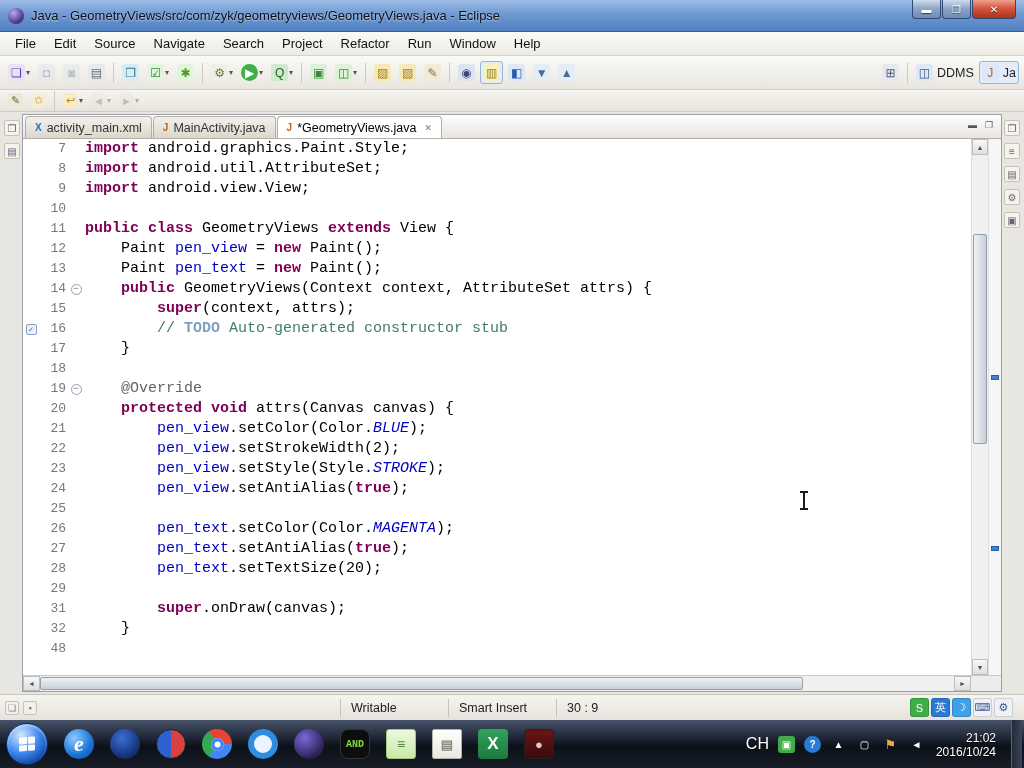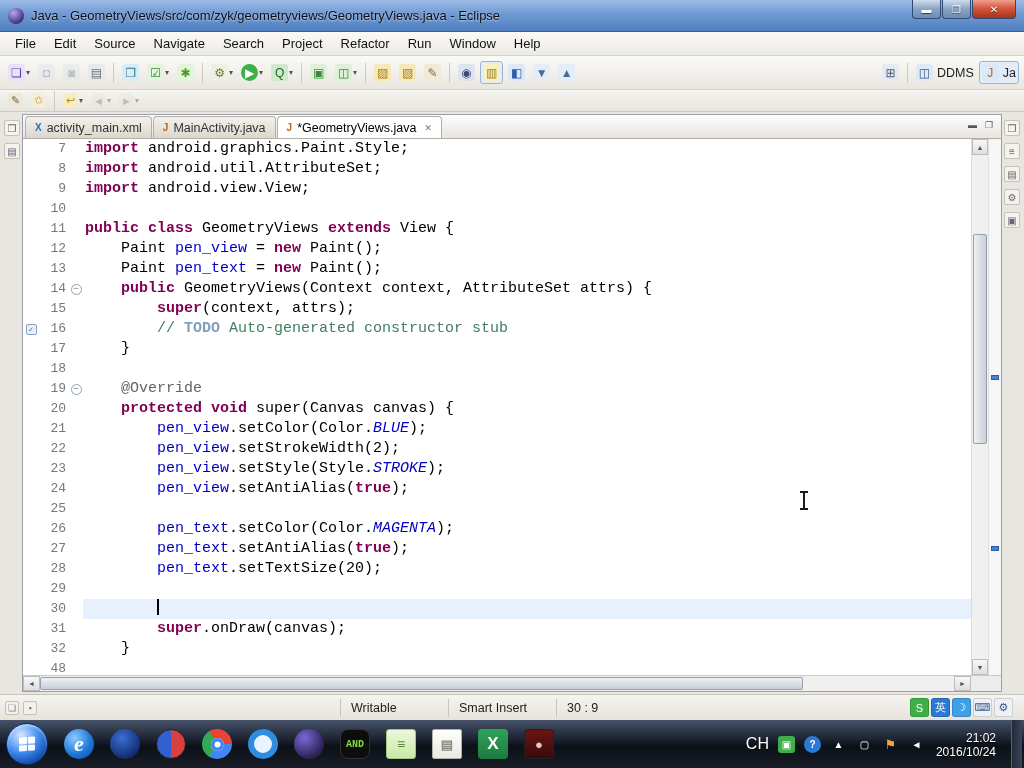--- a/index.html
+++ b/index.html
@@ -380,21 +380,21 @@
               <span class="num-col">19</span>
               <span class="fold-col">
                 <span class="fold-marker">−</span>
               </span>
               <span class="code-text"><span class="tok-ann">    @Override</span></span>
             </div>
             <div class="code-line">
               <span class="ann-col"></span>
               <span class="num-col">20</span>
               <span class="fold-col"></span>
-              <span class="code-text"><span class="tok-pl">    </span><span class="tok-kw">protected</span><span class="tok-pl"> </span><span class="tok-kw">void</span><span class="tok-pl"> super(Canvas canvas) {</span></span>
+              <span class="code-text"><span class="tok-pl">    </span><span class="tok-kw">protected</span><span class="tok-pl"> </span><span class="tok-kw">void</span><span class="tok-pl"> attrs(Canvas canvas) {</span></span>
             </div>
             <div class="code-line">
               <span class="ann-col"></span>
               <span class="num-col">21</span>
               <span class="fold-col"></span>
               <span class="code-text"><span class="tok-pl">        </span><span class="tok-fld">pen_view</span><span class="tok-pl">.setColor(Color.</span><span class="tok-sf">BLUE</span><span class="tok-pl">);</span></span>
             </div>
             <div class="code-line">
               <span class="ann-col"></span>
               <span class="num-col">22</span>
@@ -435,26 +435,20 @@
               <span class="ann-col"></span>
               <span class="num-col">28</span>
               <span class="fold-col"></span>
               <span class="code-text"><span class="tok-pl">        </span><span class="tok-fld">pen_text</span><span class="tok-pl">.setTextSize(20);</span></span>
             </div>
             <div class="code-line">
               <span class="ann-col"></span>
               <span class="num-col">29</span>
               <span class="fold-col"></span>
               <span class="code-text"></span>
-            </div>
-            <div class="code-line current">
-              <span class="ann-col"></span>
-              <span class="num-col">30</span>
-              <span class="fold-col"></span>
-              <span class="code-text"><span class="tok-pl">        </span><span class="caret"></span></span>
             </div>
             <div class="code-line">
               <span class="ann-col"></span>
               <span class="num-col">31</span>
               <span class="fold-col"></span>
               <span class="code-text"><span class="tok-pl">        </span><span class="tok-kw">super</span><span class="tok-pl">.onDraw(canvas);</span></span>
             </div>
             <div class="code-line">
               <span class="ann-col"></span>
               <span class="num-col">32</span>

